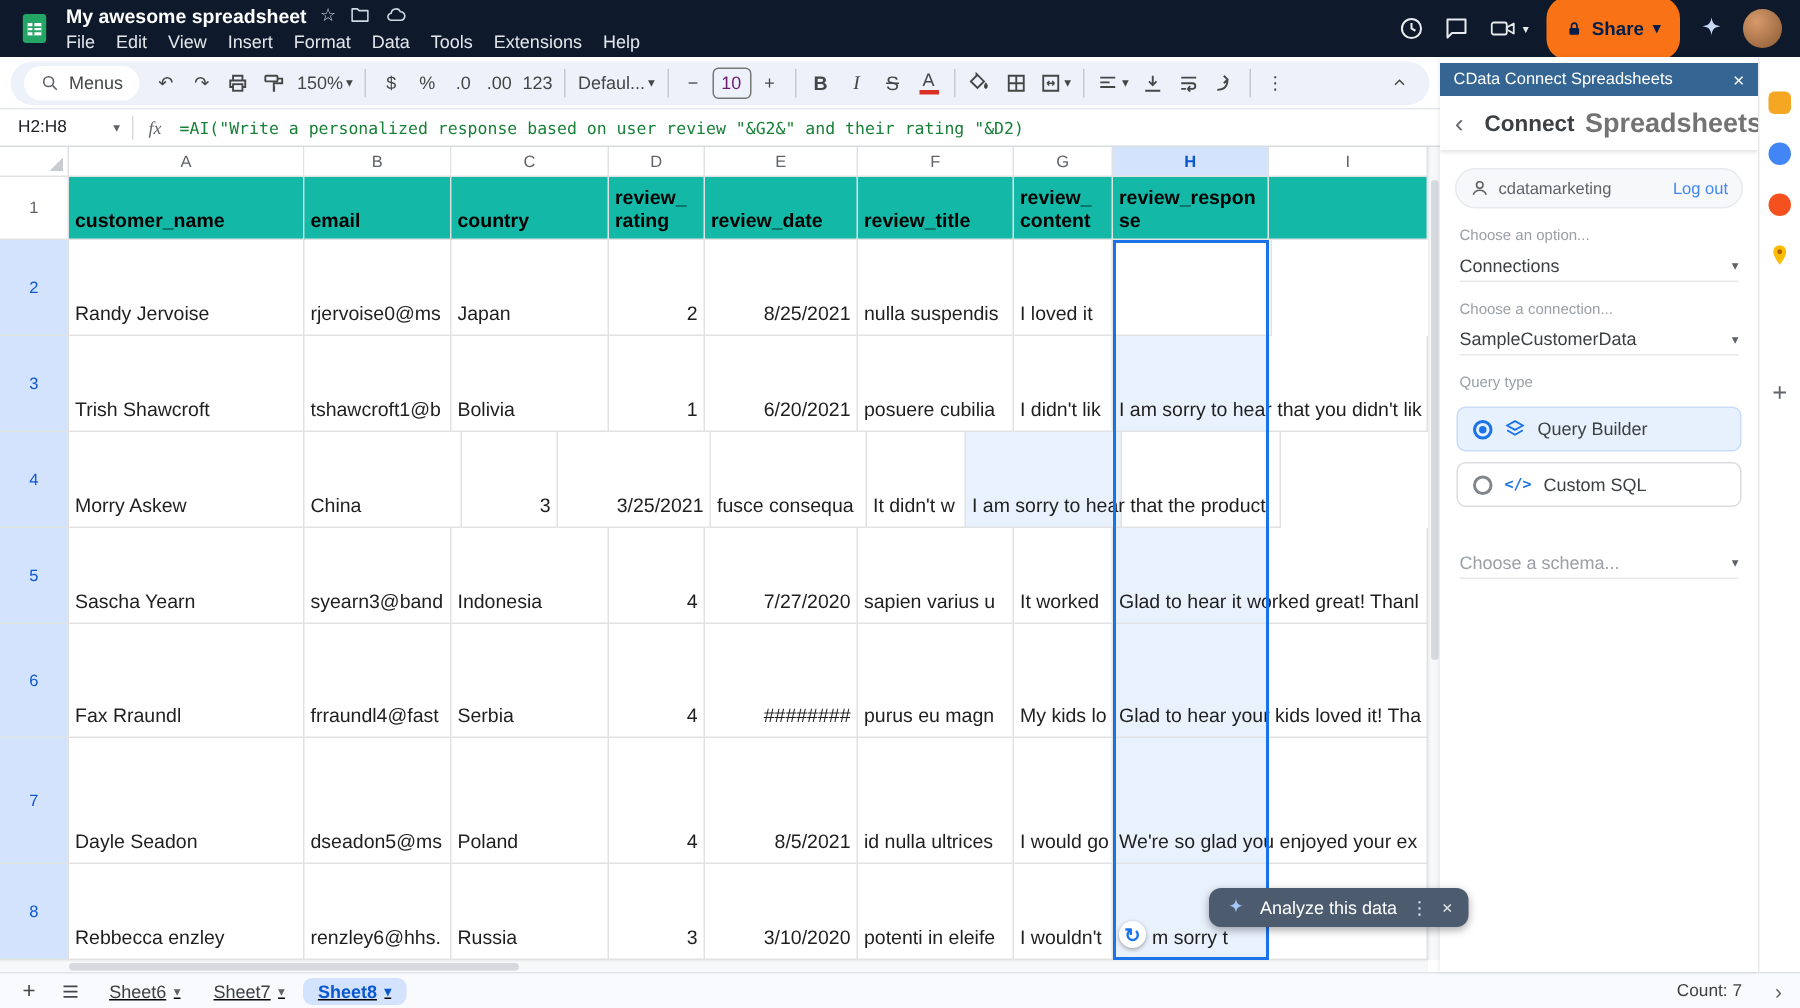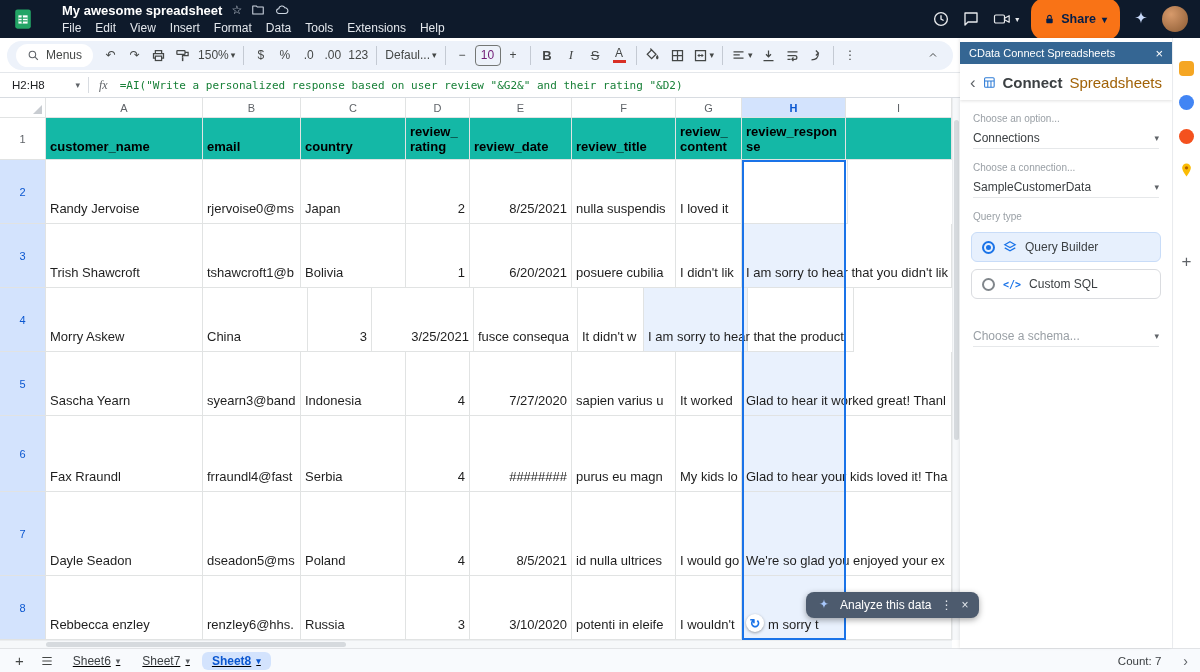--- a/index.html
+++ b/index.html
@@ -1,20 +1,20 @@
 <!DOCTYPE html>
 <html><head>
 <meta charset="utf-8">
 <style>
   *{margin:0;padding:0;box-sizing:border-box;font-family:"Liberation Sans",sans-serif;}
   html,body{width:1200px;height:672px;overflow:hidden;background:#fff;}
   .app{position:relative;width:1200px;height:672px;display:flex;flex-direction:column;background:#fff;}
 
   
-  .topbar{height:38px;flex:0 0 38px;background:#0e1a2b;display:flex;align-items:center;gap:28px;padding:0 12px;color:#e8eaed;text-align:center;}
+  .topbar{height:38px;flex:0 0 38px;background:#0e1a2b;display:flex;align-items:center;gap:10px;padding:0 12px;color:#e8eaed;text-align:center;}
   .logo-btn{flex:0 0 auto;display:flex;align-items:center;}
   .tb-mid{display:flex;flex-direction:column;justify-content:center;flex:1;min-width:0;}
   .tb-titlerow{display:flex;align-items:center;gap:9px;height:18px;}
   .doc-title{font-size:13px;font-weight:bold;color:#fff;white-space:nowrap;}
   .tb-mini{font-size:12px;color:#cfd8e3;display:flex;align-items:center;}
   .menubar{display:flex;align-items:center;height:18px;margin-left:-7px;}
   .menu-item{font-size:12px;color:#e3e7ec;padding:1px 7px;border-radius:8px;white-space:nowrap;}
   .tb-right{display:flex;align-items:center;gap:12px;margin-left:auto;}
   .tb-iconbtn{display:flex;align-items:center;gap:2px;}
   .share-pill{display:flex;align-items:center;gap:6px;background:#f97316;color:#041e49;border-radius:14px;height:42px;padding:0 13px;font-size:12.5px;font-weight:bold;}
@@ -73,21 +73,21 @@
   .hthumb{position:absolute;left:46px;width:300px;top:1px;bottom:1px;background:#d6dade;border-radius:3px;}
 
   
   .sidebar{width:212px;flex:0 0 212px;display:flex;flex-direction:column;background:#fff;box-shadow:-1px 0 3px rgba(0,0,0,.08);z-index:8;}
   .sb-header{height:22px;flex:0 0 22px;margin-top:4px;background:#356693;color:#fff;font-size:11px;display:flex;align-items:center;padding:0 9px;}
   .sb-close{margin-left:auto;font-size:13px;color:#fff;}
   .sb-body{flex:1;background:#fff;display:flex;flex-direction:column;overflow:hidden;}
   .sb-title{height:36px;display:flex;align-items:center;gap:7px;padding:0 10px;box-shadow:0 1px 3px rgba(0,0,0,.12);position:relative;z-index:2;}
   .sb-back{font-size:17px;color:#5f6368;line-height:1;}
   .sb-title .t1{font-size:15px;color:#3c4043;font-weight:bold;}
-  .sb-title .t2{font-size:15px;color:#a16207;}
+  .sb-title .t2{font-size:18px;color:#737373;font-weight:bold;}
   .acct-pill{margin:12px 10px 0;height:27px;background:#f6f8fa;border:1px solid #e7eaed;border-radius:14px;display:flex;align-items:center;gap:6px;padding:0 9px;}
   .acct-name{font-size:11px;color:#5f6368;}
   .logout{margin-left:auto;font-size:11px;color:#4285f4;}
   .sb-label{font-size:10px;color:#9aa0a6;margin:13px 13px 3px;}
   .sb-select{margin:0 13px;height:22px;display:flex;align-items:center;justify-content:space-between;font-size:12px;color:#3c4043;border-bottom:1px solid #e6e8ea;}
   .sb-select .cds{font-size:9px;color:#5f6368;}
   .sb-select.placeholder{color:#9aa0a6;margin-top:26px;}
   .qopt{margin:7px 11px 0;height:30px;border-radius:6px;display:flex;align-items:center;gap:8px;padding:0 10px;font-size:12px;color:#3c4043;background:#fff;border:1px solid #dadce0;}
   .qopt.selected{background:#e7f0fd;border-color:#c8dcf8;}
   .radio{width:13px;height:13px;border-radius:50%;border:2px solid #1a73e8;position:relative;flex:0 0 13px;}
@@ -550,20 +550,28 @@
       <div class="sb-body">
         <div class="sb-title">
           <span class="sb-back">‹</span>
           <svg width="17" height="17" viewBox="0 0 24 24">
               <rect x="3" y="3" width="18" height="18" rx="2" fill="none" stroke="#2e7cd6" stroke-width="2"></rect>
               <path d="M3 9h18M9 9v12M15 9v12" stroke="#2e7cd6" stroke-width="2"></path>
             </svg>
           <span class="t1">Connect</span>
           <span class="t2">Spreadsheets</span>
         </div>
+        <div class="acct-pill">
+          <svg width="13" height="13" viewBox="0 0 24 24">
+              <circle cx="12" cy="8" r="4" fill="none" stroke="#5f6368" stroke-width="2"></circle>
+              <path d="M4 20c1.5-4 4.5-5.5 8-5.5s6.5 1.5 8 5.5" fill="none" stroke="#5f6368" stroke-width="2"></path>
+            </svg>
+          <span class="acct-name">cdatamarketing</span>
+          <span class="logout">Log out</span>
+        </div>
         <div class="sb-label">Choose an option...</div>
         <div class="sb-select">
           <span>Connections</span>
           <span class="cds">▾</span>
         </div>
         <div class="sb-label">Choose a connection...</div>
         <div class="sb-select">
           <span>SampleCustomerData</span>
           <span class="cds">▾</span>
         </div>

